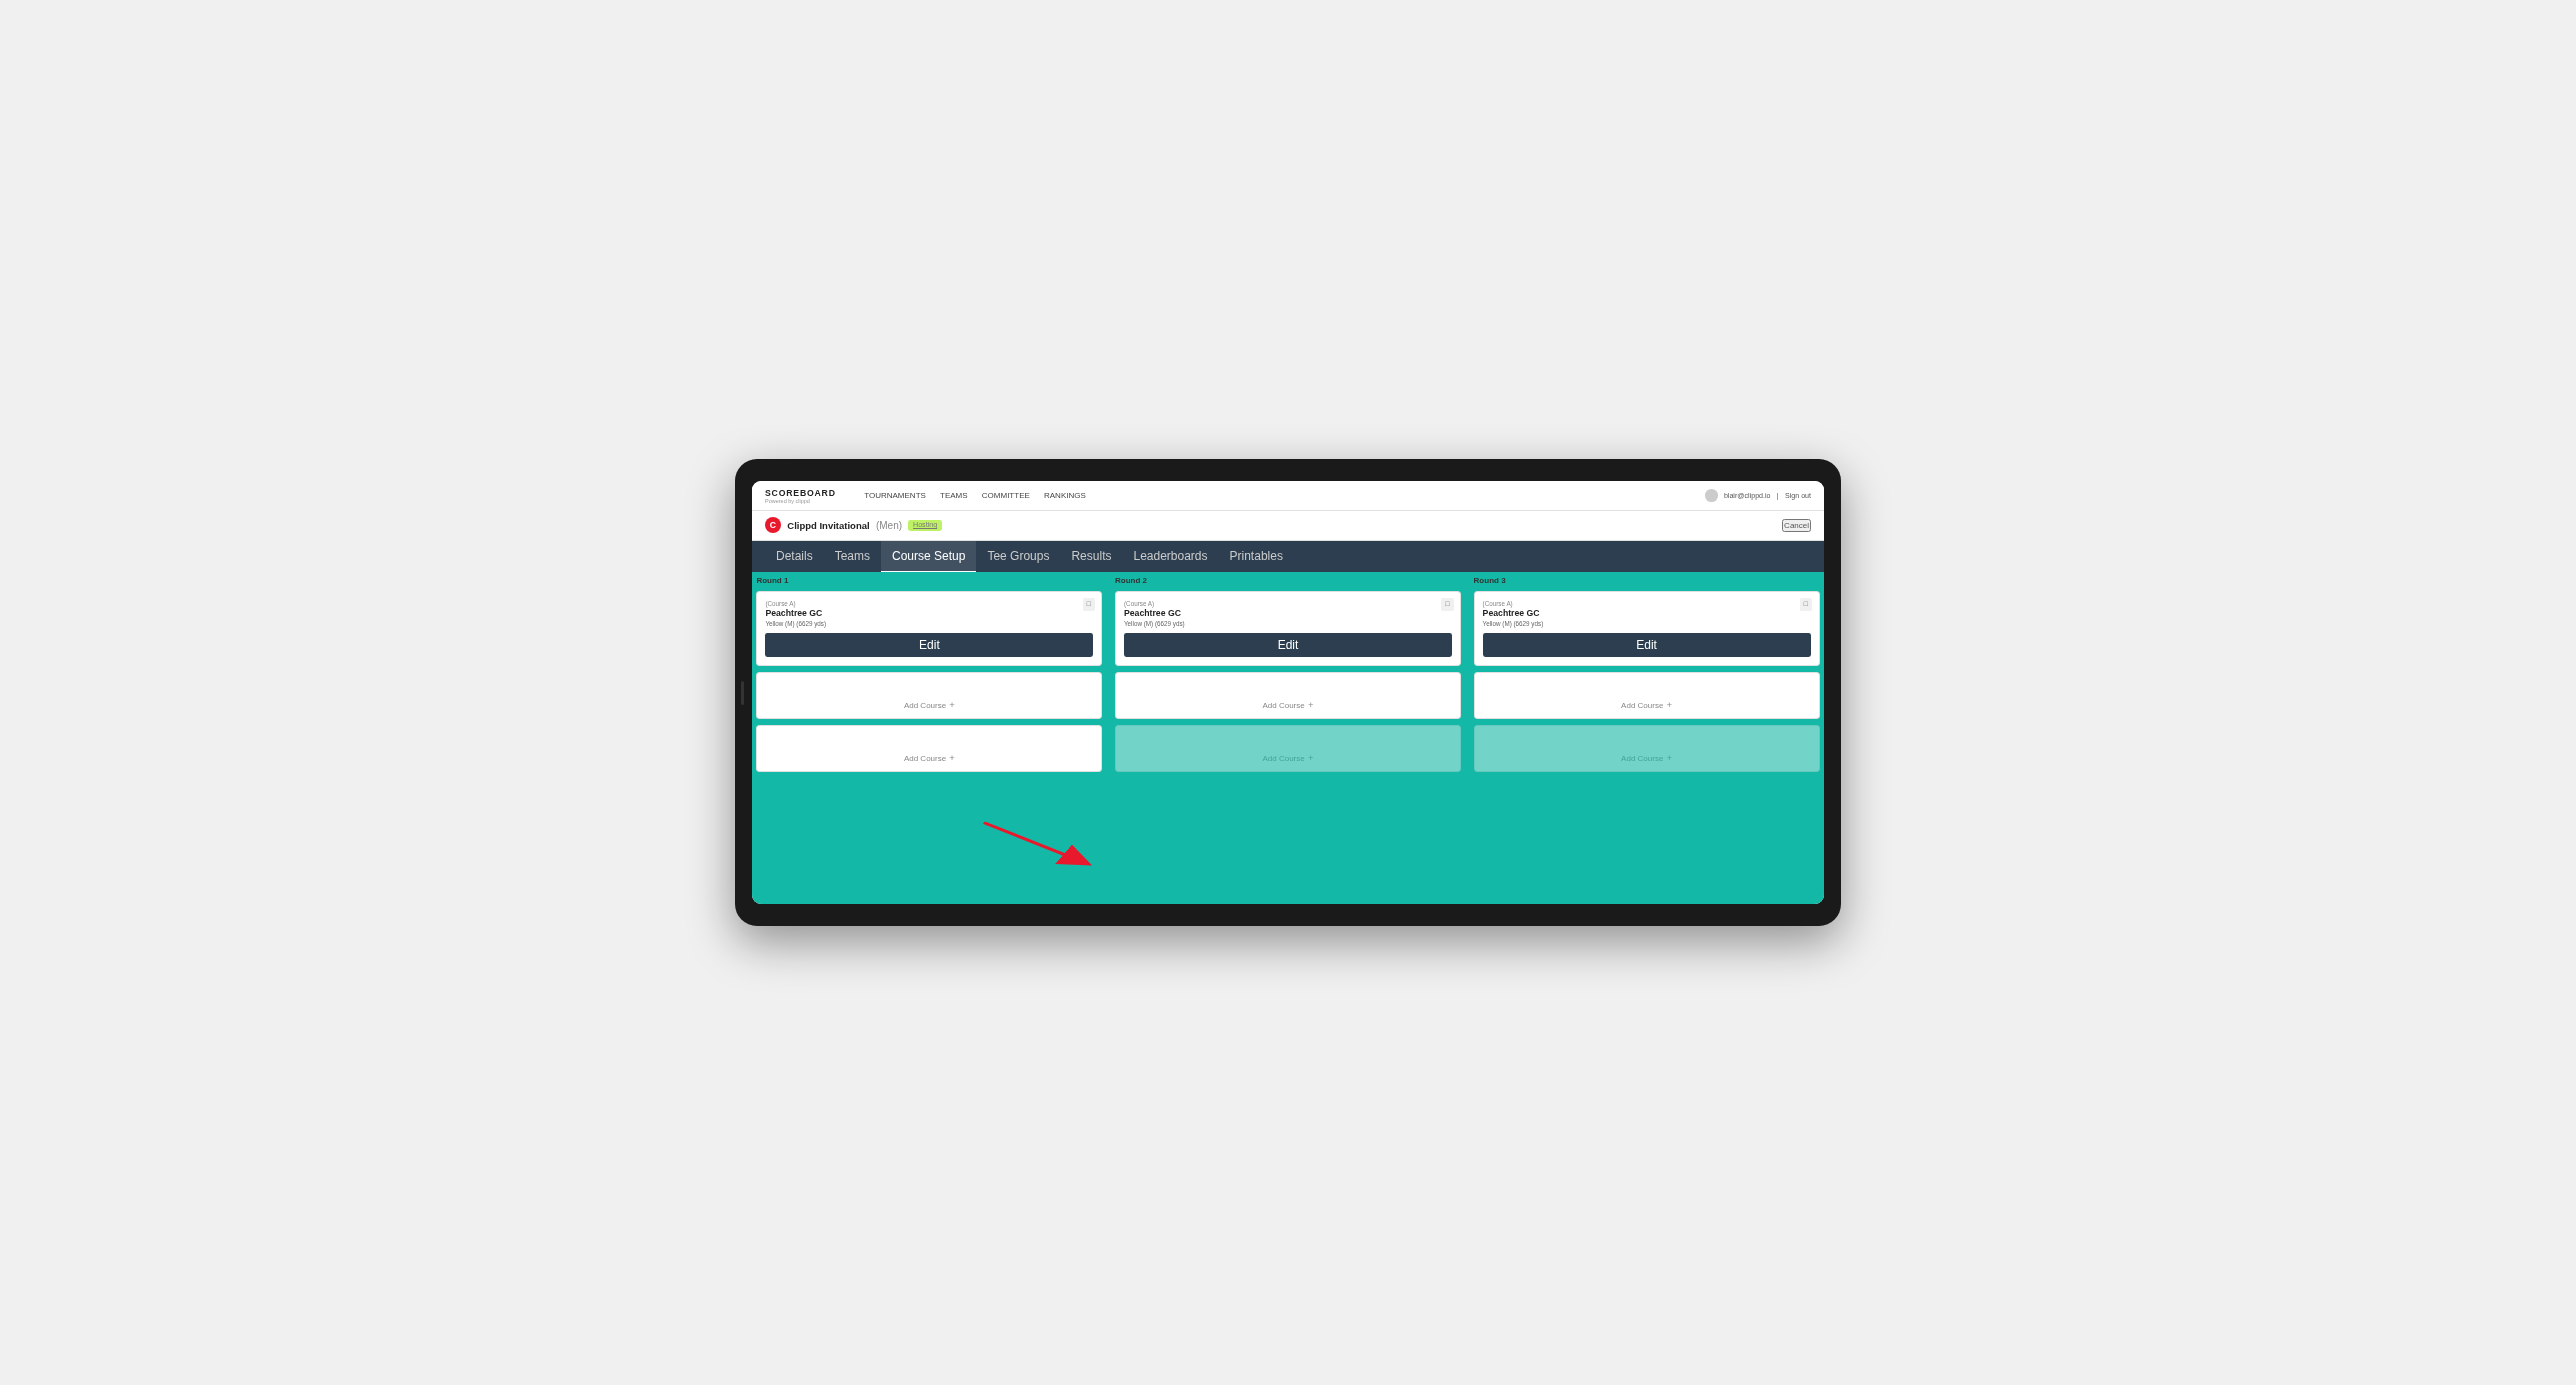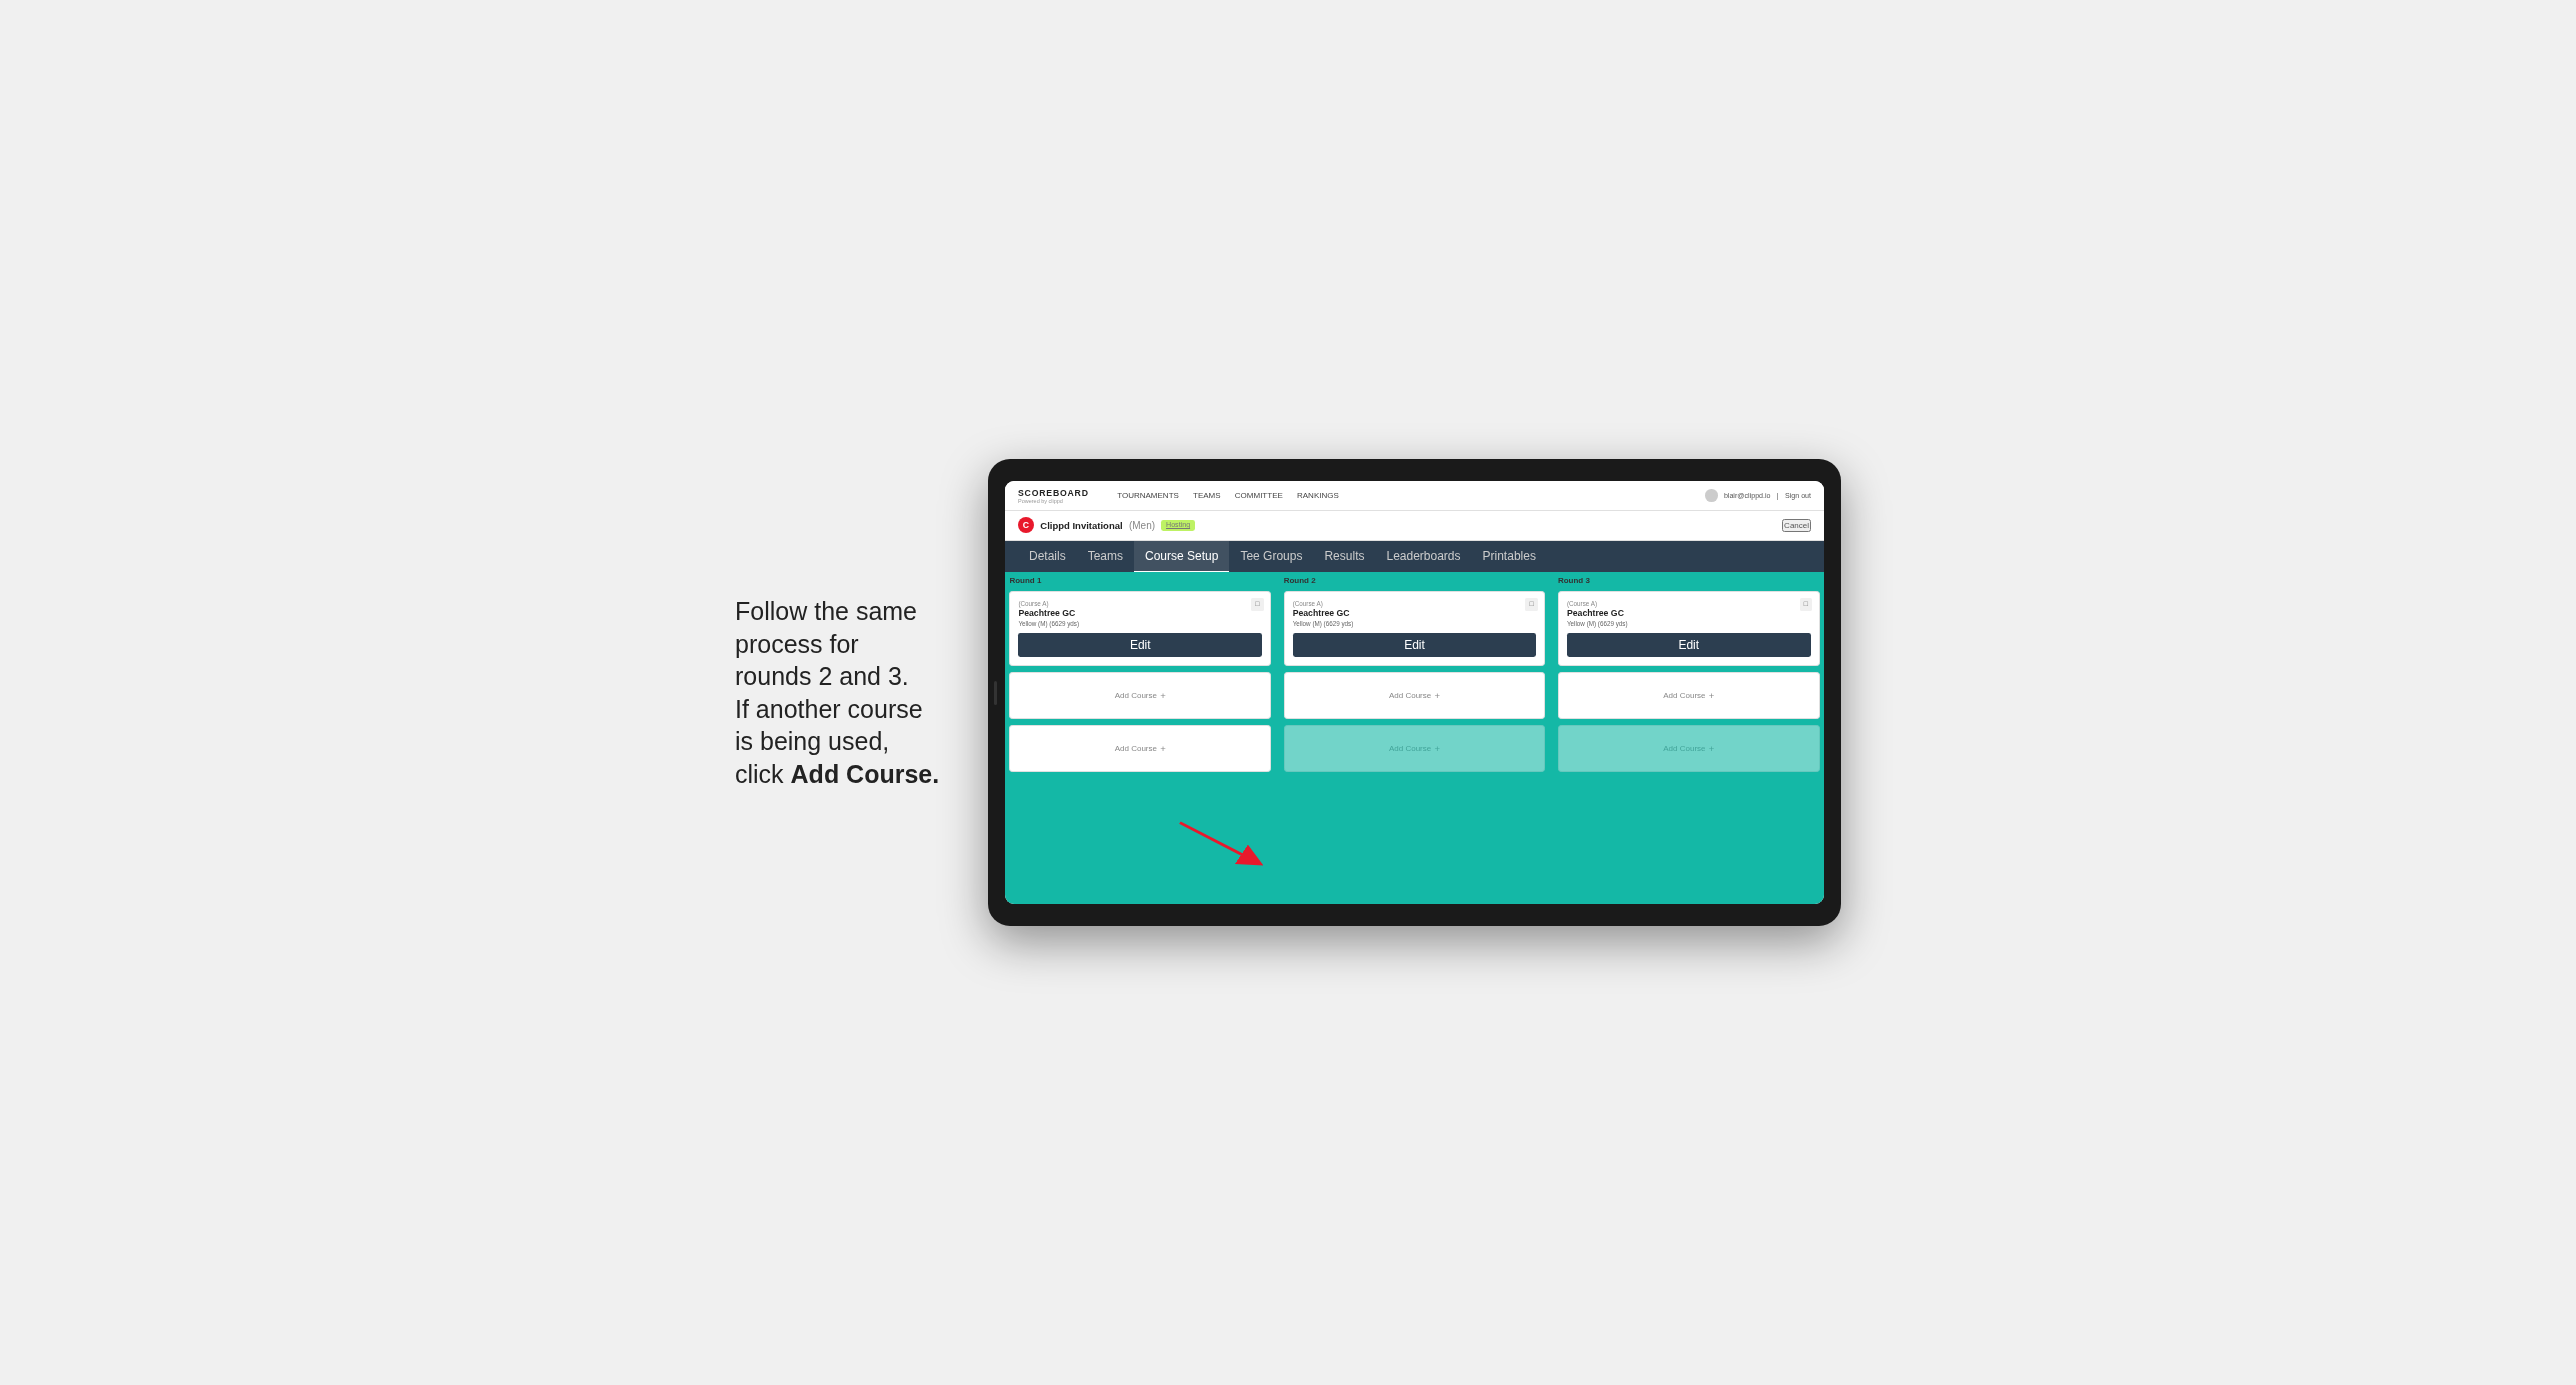--- a/index.html
+++ b/index.html
@@ -257,21 +257,21 @@
       justify-content: center;
     }
 
     .add-course-card {
       background: #fff;
       border: 0.8px solid #e0e0e0;
       border-radius: 3.2px;
       padding: 8px;
       margin-bottom: 6.3px;
       display: flex;
-      align-items: center;
+      align-items: flex-end;
       justify-content: center;
       height: 47px;
       cursor: pointer;
     }
 
     .add-course-card.disabled {
       opacity: 0.4;
       cursor: default;
     }
 
@@ -290,28 +290,20 @@
       position: absolute;
       pointer-events: none;
       z-index: 10;
     }
   </style>
 </head>
 <body>
 
 <div class="page-wrapper">
 
-  <div class="instruction-text">
-    <span>Follow the same</span><br>
-    <span>process for</span><br>
-    <span>rounds 2 and 3.</span><br>
-    <span>If another course</span><br>
-    <span>is being used,</span><br>
-    <span>click </span><strong>Add Course.</strong>
-  </div>
 
   <div class="tablet-container">
 
     <div style="position:absolute;left:6.3px;top:50%;transform:translateY(-50%);width:3.2px;height:24px;background:#333;border-radius:1.6px;"></div>
 
     <div class="tablet-screen">
 
       <div class="top-nav">
         <div class="scoreboard-logo">
           <span class="logo-title">SCOREBOARD</span>

